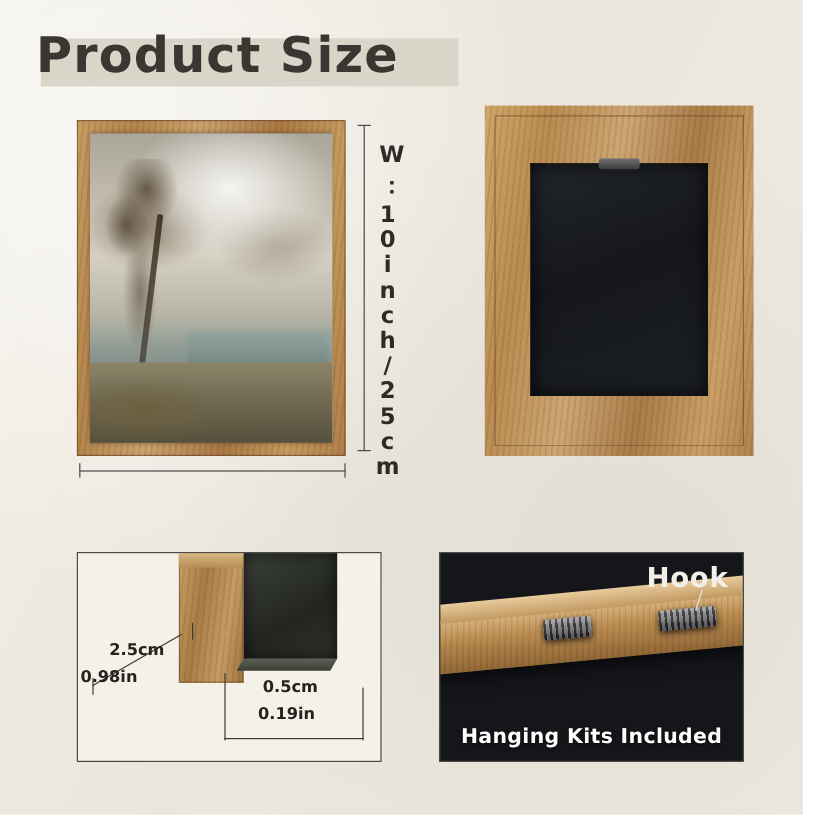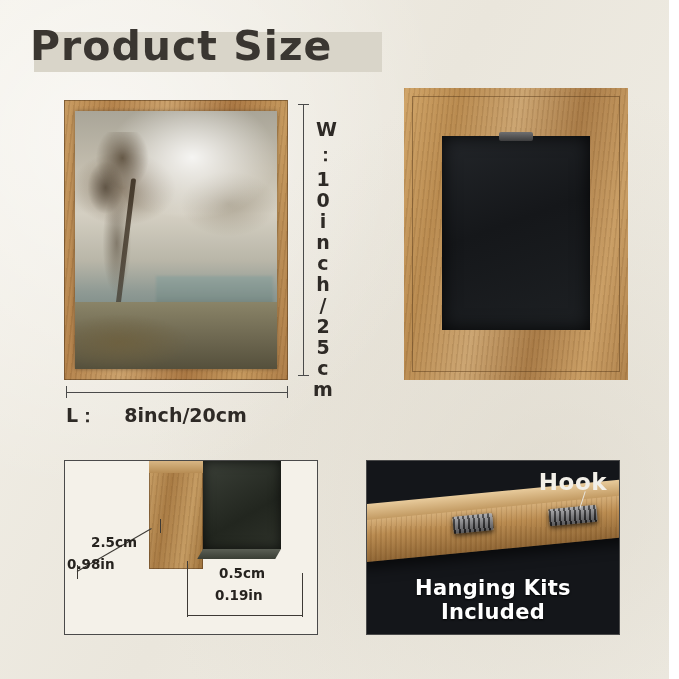--- a/index.html
+++ b/index.html
@@ -318,21 +318,21 @@
     height: 18px;
     background: #e9e5dc;
     transform: rotate(18deg);
   }
   #hanging-banner {
     position: absolute;
     left: 0;
     right: 0;
     bottom: 10px;
     text-align: center;
-    font-size: 21px;
+    font-size: 17px;
     font-weight: bold;
     color: #ffffff;
     letter-spacing: 0.3px;
     text-shadow: 0 1px 2px rgba(0,0,0,0.9);
   }
 </style>
 </head>
 <body>
 
 <div id="page">
@@ -363,25 +363,20 @@
   <div id="label-w">
     <span id="label-w-wrap">W：</span>
   </div>
   <div id="label-w-unit">10inch/25cm</div>
 
   <div id="dim-bottom" class="layer">
     <div class="rule-h"></div>
     <div class="cap-h" style="left:0;"></div>
     <div class="cap-h" style="left:221px;"></div>
   </div>
-  <div id="label-l">
-    <span>L：</span>
-    <span style="display:inline-block;width:14px;"></span>
-    <span>8inch/20cm</span>
-  </div>
 
   <div id="tr-panel" class="layer">
     <div id="tr-frame">
       <div class="wood-grain"></div>
     </div>
     <div id="tr-bevel"></div>
     <div id="tr-back"></div>
     <div id="tr-clip"></div>
   </div>
 

